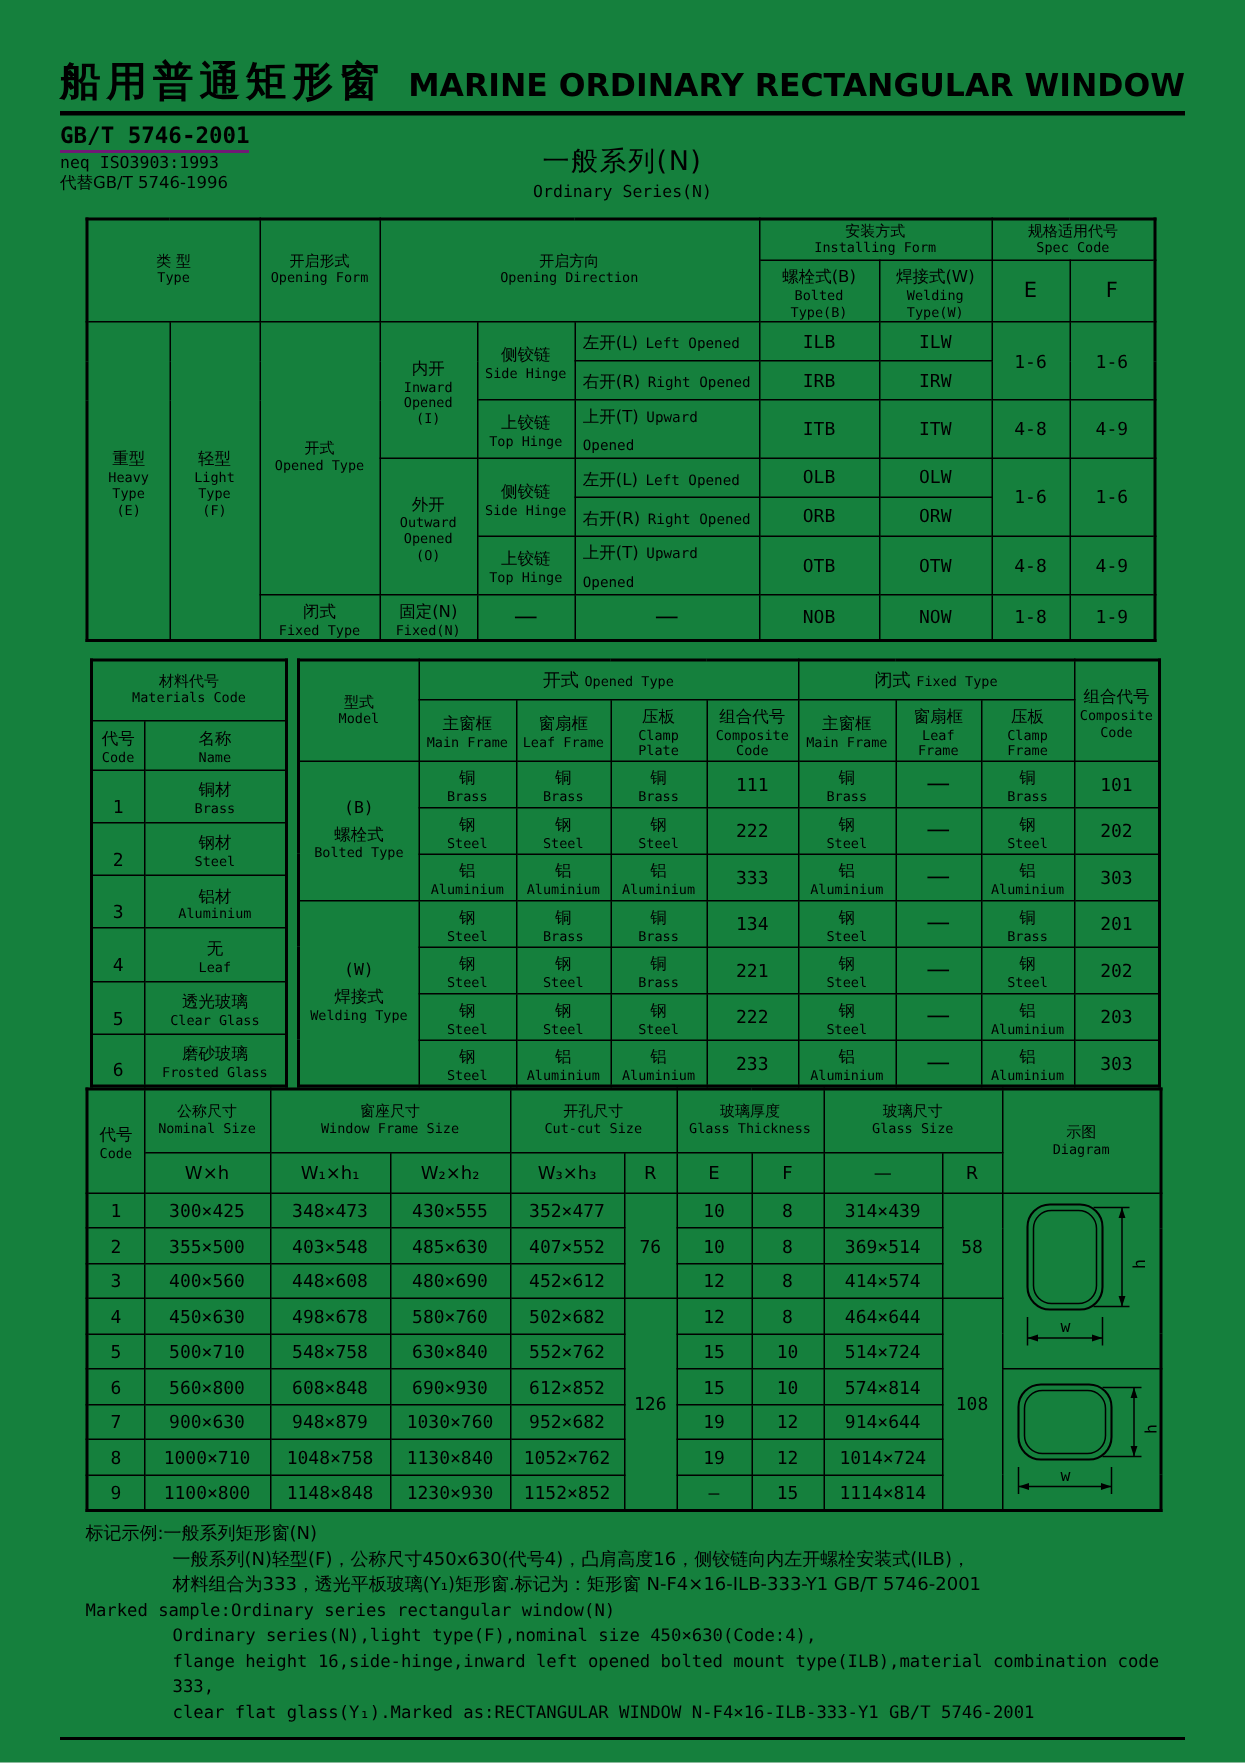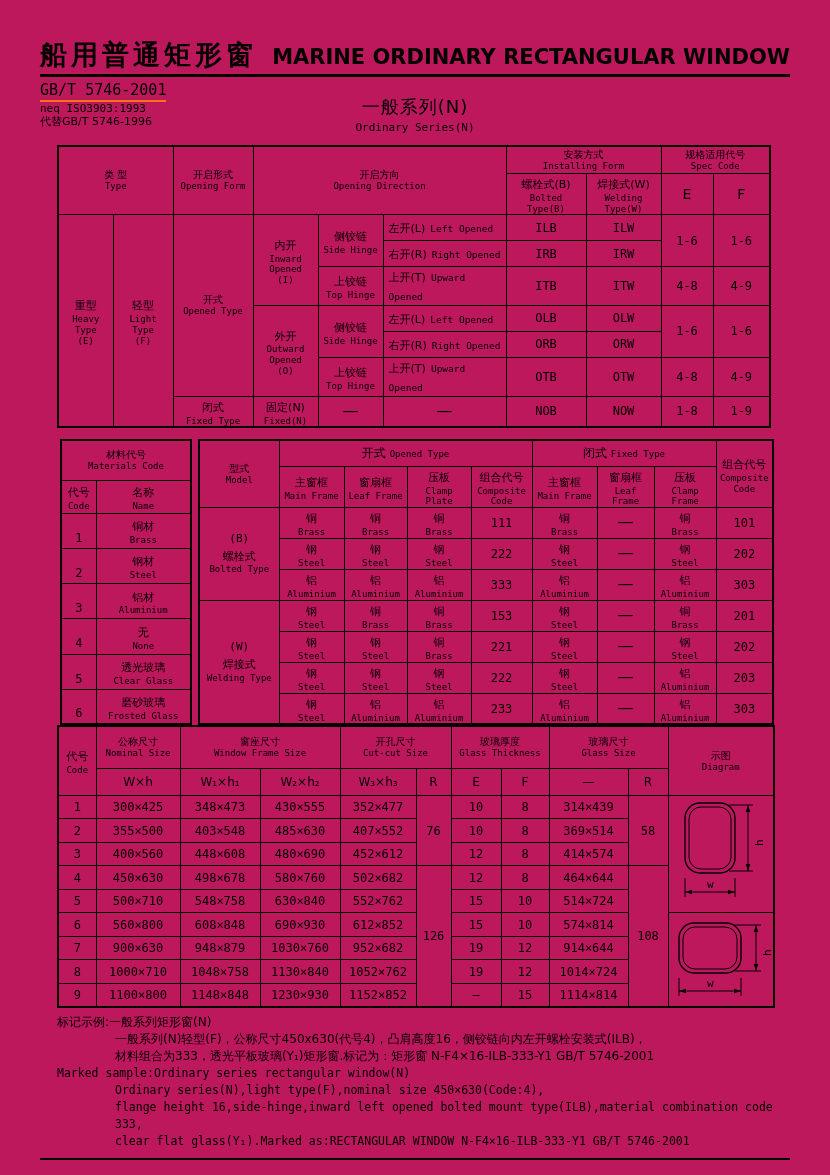--- a/index.html
+++ b/index.html
@@ -1,27 +1,27 @@
 <!DOCTYPE html>
 <html><head>
 <meta charset="utf-8">
 <style>
   html,body{margin:0;padding:0;background:#e8e8e8;}
-  .page{width:830px;height:1175px;background:#be185d;color:#000;box-sizing:border-box;
+  .page{width:830px;height:1175px;background:#15803d;color:#000;box-sizing:border-box;
         padding:40px 40px 0;font-family:"DejaVu Sans","Liberation Sans",sans-serif;
         position:relative;overflow:hidden;margin:0 auto;}
   .mono{font-family:"DejaVu Sans Mono","Liberation Mono",monospace;}
   
   .title-row{display:flex;justify-content:space-between;align-items:flex-end;
              border-bottom:3px solid #000;padding-bottom:4px;}
   .title-zh{font-size:27px;font-weight:700;letter-spacing:4px;line-height:1.1;}
   .title-en{font-size:21px;font-weight:700;letter-spacing:0;line-height:1.2;}
   .std-series{position:relative;height:56px;margin-top:3px;}
   .std-block{position:absolute;left:0;top:0;}
-  .std-no{font-size:15px;font-weight:400;border-bottom:2px solid #f97316;display:inline-block;padding-bottom:1px;}
+  .std-no{font-size:15px;font-weight:700;border-bottom:2px solid #701a75;display:inline-block;padding-bottom:1px;}
   .std-small{font-size:11px;line-height:1.25;}
   .series-block{text-align:center;padding-top:15px;}
   .series-zh{font-size:18px;letter-spacing:1px;}
   .series-en{font-size:11px;margin-top:2px;}
   
   table{border-collapse:collapse;table-layout:fixed;border:2px solid #000;}
   td{border:1px solid #000;text-align:center;vertical-align:middle;padding:0 2px;
      overflow:hidden;line-height:1.18;}
   .zh{font-size:10px;display:block;}
   .en{font-size:9px;display:block;white-space:pre-line;
@@ -227,21 +227,21 @@
       <tr>
             <td class="num codecell">2</td>
             <td><span class="zh-s">钢材</span><span class="en">Steel</span></td>
           </tr>
       <tr>
             <td class="num codecell">3</td>
             <td><span class="zh-s">铝材</span><span class="en">Aluminium</span></td>
           </tr>
       <tr>
             <td class="num codecell">4</td>
-            <td><span class="zh-s">无</span><span class="en">None</span></td>
+            <td><span class="zh-s">无</span><span class="en">Leaf</span></td>
           </tr>
       <tr>
             <td class="num codecell">5</td>
             <td><span class="zh-s">透光玻璃</span><span class="en">Clear Glass</span></td>
           </tr>
       <tr>
             <td class="num codecell">6</td>
             <td><span class="zh-s">磨砂玻璃</span><span class="en">Frosted Glass</span></td>
           </tr>
     </tbody>
@@ -309,21 +309,21 @@
         <td><span class="zh-s">铝</span><span class="en">Aluminium</span></td>
         <td>—</td>
         <td><span class="zh-s">铝</span><span class="en">Aluminium</span></td>
         <td class="num">303</td>
       </tr>
       <tr>
         <td rowspan="4"><span class="en" style="font-size:11px">(W)</span><span class="zh-s">焊接式</span><span class="en">Welding Type</span></td>
         <td><span class="zh-s">钢</span><span class="en">Steel</span></td>
         <td><span class="zh-s">铜</span><span class="en">Brass</span></td>
         <td><span class="zh-s">铜</span><span class="en">Brass</span></td>
-        <td class="num">153</td>
+        <td class="num">134</td>
         <td><span class="zh-s">钢</span><span class="en">Steel</span></td>
         <td>—</td>
         <td><span class="zh-s">铜</span><span class="en">Brass</span></td>
         <td class="num">201</td>
       </tr>
       <tr>
         <td><span class="zh-s">钢</span><span class="en">Steel</span></td>
         <td><span class="zh-s">钢</span><span class="en">Steel</span></td>
         <td><span class="zh-s">铜</span><span class="en">Brass</span></td>
         <td class="num">221</td>

